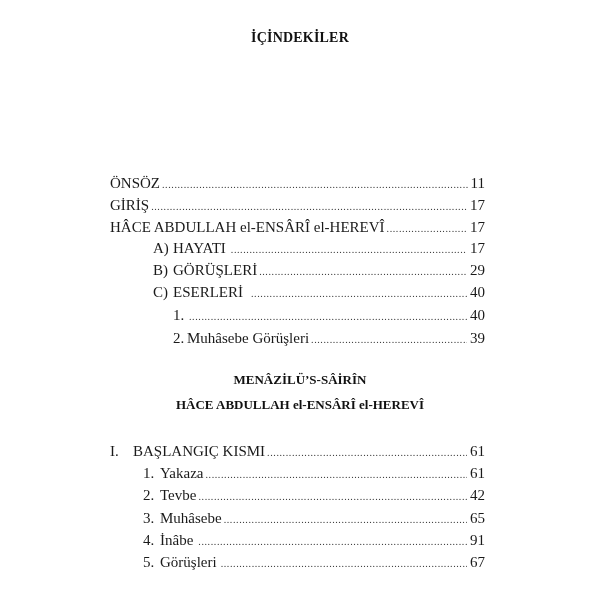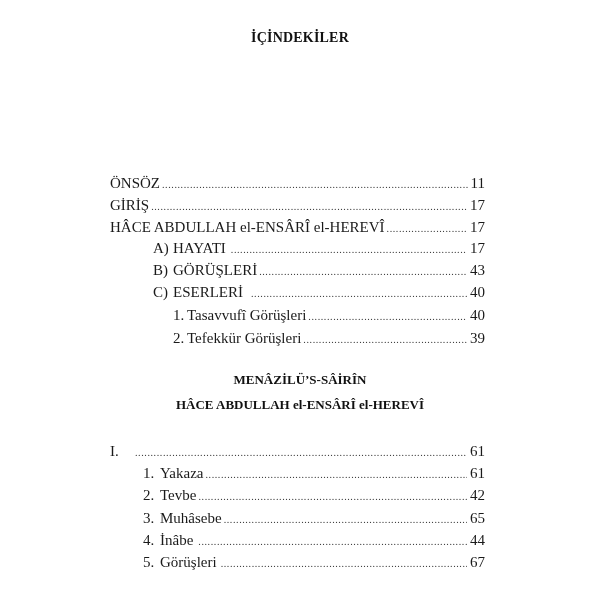--- a/index.html
+++ b/index.html
@@ -47,49 +47,49 @@
     <span class="num" style="width:20px;">A)</span>
     <span class="label">HAYATI</span>
     <span class="dots" style="margin-left:5px;"></span>
     <span class="page">17</span>
   </div>
 
   <div class="row" style="top:262px; left:153px; width:332px;">
     <span class="num" style="width:20px;">B)</span>
     <span class="label">GÖRÜŞLERİ</span>
     <span class="dots"></span>
-    <span class="page">43</span>
+    <span class="page">29</span>
   </div>
 
   <div class="row" style="top:284px; left:153px; width:332px;">
     <span class="num" style="width:20px;">C)</span>
     <span class="label">ESERLERİ</span>
     <span class="dots" style="margin-left:8px;"></span>
     <span class="page">40</span>
   </div>
 
   <div class="row" style="top:307px; left:173px; width:312px;">
     <span class="num" style="width:14px;">1.</span>
-    <span class="label">Tasavvufî Görüşleri</span>
     <span class="dots"></span>
     <span class="page">40</span>
   </div>
 
   <div class="row" style="top:330px; left:173px; width:312px;">
     <span class="num" style="width:14px;">2.</span>
-    <span class="label">Tefekkür Görüşleri</span>
+    <span class="label">Muhâsebe Görüşleri</span>
     <span class="dots"></span>
     <span class="page">39</span>
   </div>
 
   <div class="heading" style="top:372px;">MENÂZİLÜ’S-SÂİRÎN</div>
   <div class="heading" style="top:397px;">HÂCE ABDULLAH el-ENSÂRÎ el-HEREVÎ</div>
 
   <div class="row" style="top:443px;">
     <span class="num" style="width:23px;">I.</span>
+    <span class="label">BAŞLANGIÇ KISMI</span>
     <span class="dots"></span>
     <span class="page">61</span>
   </div>
 
   <div class="row" style="top:465px; left:143px; width:342px;">
     <span class="num" style="width:17px;">1.</span>
     <span class="label">Yakaza</span>
     <span class="dots"></span>
     <span class="page">61</span>
   </div>
@@ -105,21 +105,21 @@
     <span class="num" style="width:17px;">3.</span>
     <span class="label">Muhâsebe</span>
     <span class="dots"></span>
     <span class="page">65</span>
   </div>
 
   <div class="row" style="top:532px; left:143px; width:342px;">
     <span class="num" style="width:17px;">4.</span>
     <span class="label">İnâbe</span>
     <span class="dots" style="margin-left:5px;"></span>
-    <span class="page">44</span>
+    <span class="page">91</span>
   </div>
 
   <div class="row" style="top:554px; left:143px; width:342px;">
     <span class="num" style="width:17px;">5.</span>
     <span class="label">Görüşleri</span>
     <span class="dots" style="margin-left:4px;"></span>
     <span class="page">67</span>
   </div>
 
 </div>

